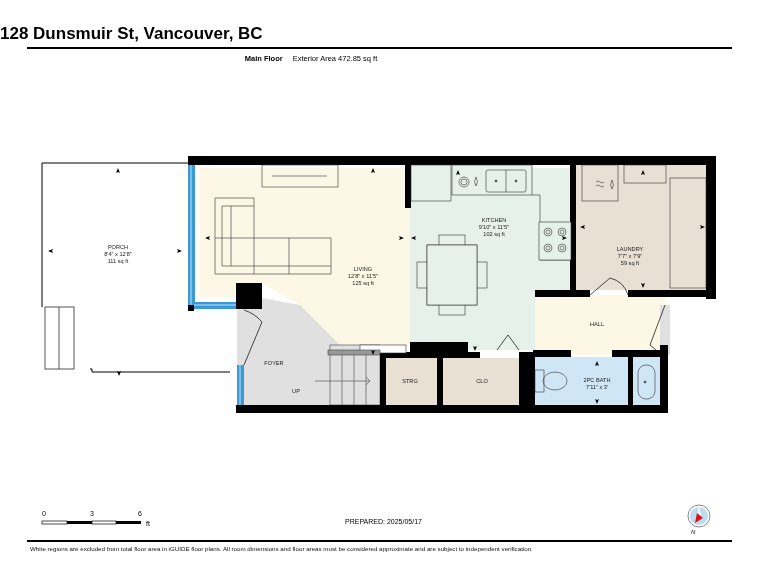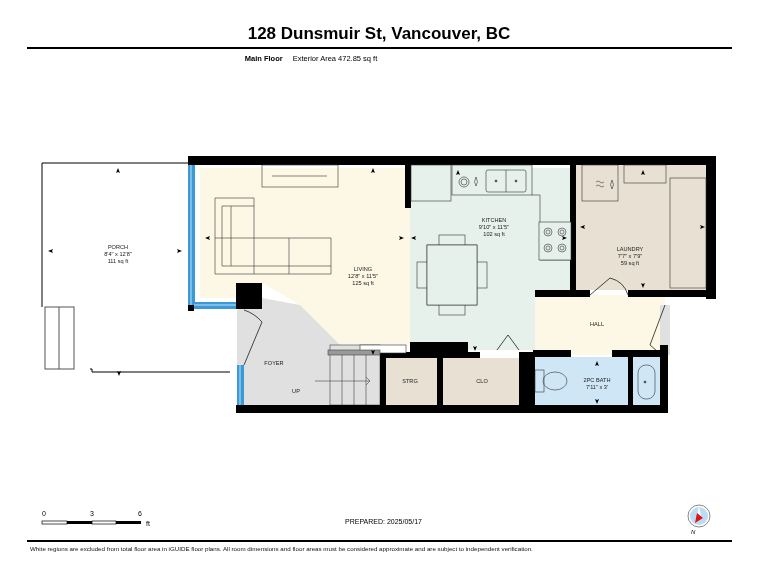--- a/index.html
+++ b/index.html
@@ -1,17 +1,17 @@
 <!DOCTYPE html>
 <html><head>
 <meta charset="utf-8">
 <style>
   html, body { margin:0; padding:0; background:#ffffff; }
   body { width:758px; height:586px; position:relative; overflow:hidden; font-family:"Liberation Sans", sans-serif; color:#000; }
-  .title { position:absolute; left:0; width:758px; top:24px; text-align:center; font-size:17px; font-weight:bold; }
+  .title { position:absolute; left:0; width:758px; top:24px; text-align:left; font-size:17px; font-weight:bold; }
   .rule { position:absolute; left:27px; width:705px; height:2px; background:#000; }
   .subtitle { position:absolute; left:0; width:622px; top:54px; text-align:center; font-size:7.5px; }
   .subtitle b { margin-right:10px; }
   .plan { position:absolute; left:0; top:0; }
   .lbl { font-family:"Liberation Sans", sans-serif; font-size:5.6px; fill:#222; text-anchor:middle; }
   .scale { position:absolute; left:40px; top:510px; }
   .scale .nums { font-size:7px; position:absolute; top:0; }
   .prepared { position:absolute; left:345px; top:518px; font-size:7px; }
   .footer { position:absolute; left:30px; top:545px; font-size:6.2px; color:#111; }
   .compass { position:absolute; left:686px; top:503px; }

